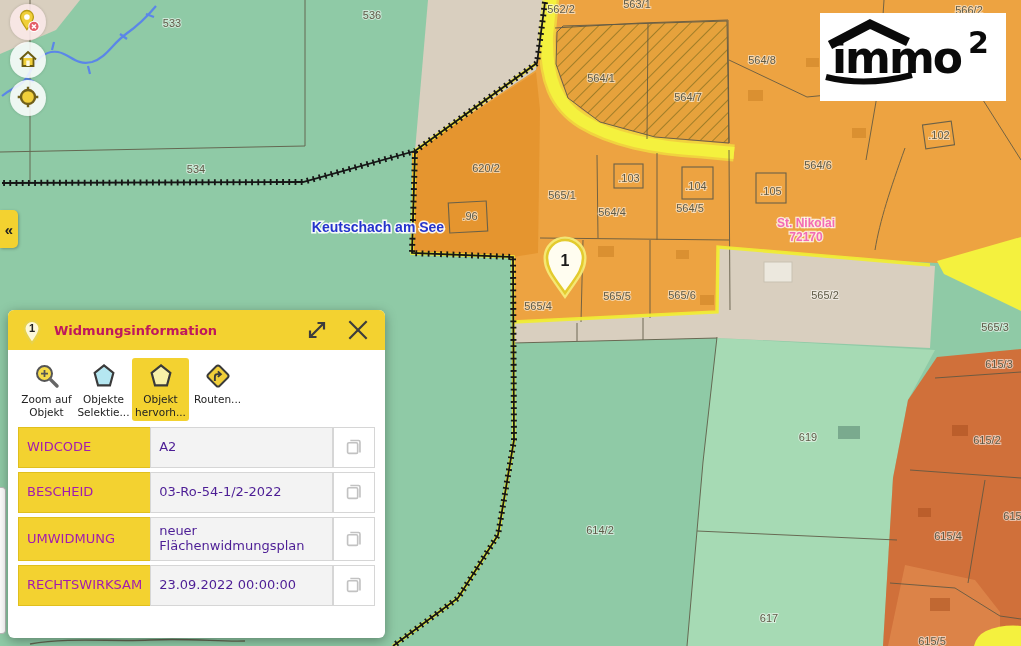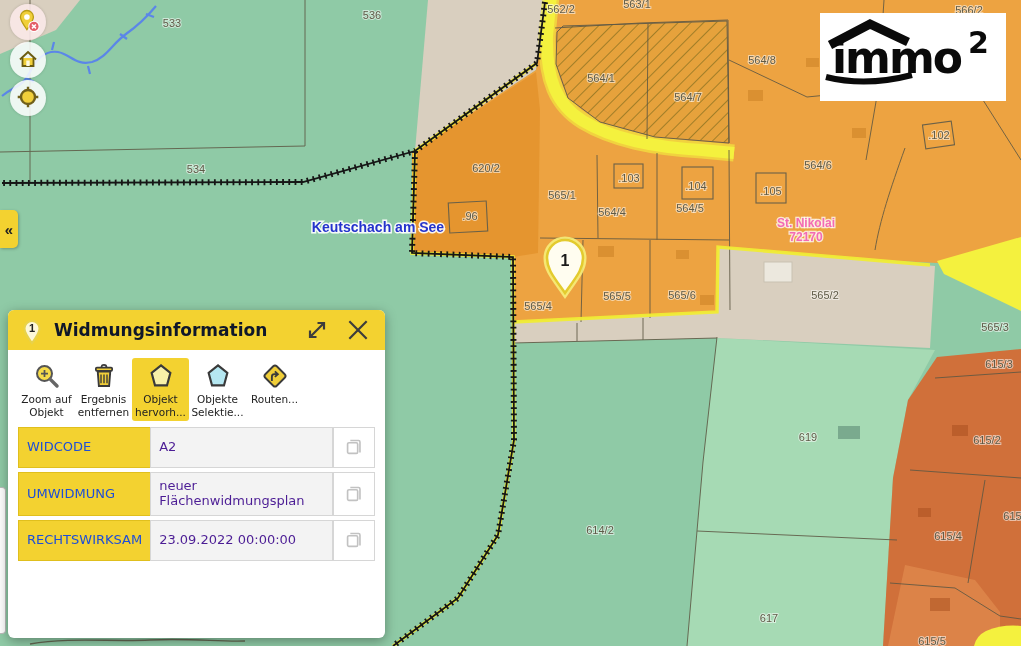--- a/index.html
+++ b/index.html
@@ -50,33 +50,33 @@
     box-shadow:1px 1px 3px rgba(0,0,0,.25);}
 
   #left-sliver{position:absolute;left:0;top:487px;width:6px;height:147px;background:#fff;
     border:1px solid #bbb;border-left:none;border-radius:0 4px 4px 0;}
 
   
   #panel{position:absolute;left:8px;top:310px;width:377px;height:328px;background:#fff;
     border-radius:6px;box-shadow:0 3px 12px rgba(0,0,0,.35);overflow:hidden;}
   #titlebar{height:40px;background:var(--panel-yellow);display:flex;align-items:center;padding:0 12px;}
   #title-pin{margin-right:10px;flex:0 0 auto;display:flex;}
-  #panel-title{font-size:17px;font-weight:bold;color:#0f172a;flex:1 1 auto;}
+  #panel-title{font-size:13px;font-weight:bold;color:#be185d;flex:1 1 auto;}
   .tb-btn{background:none;border:none;cursor:pointer;padding:2px;display:flex;align-items:center;margin-left:12px;}
 
   #toolbar{display:flex;align-items:flex-start;padding:8px 6px 2px 10px;}
   .tool{width:57px;background:none;border:none;cursor:pointer;display:flex;flex-direction:column;
     align-items:center;padding:3px 1px;border-radius:3px;font-family:inherit;}
   .tool.active{background:var(--panel-yellow);}
   .ticon{display:flex;width:30px;height:30px;}
   .tlabel{font-size:10.5px;line-height:1.2;color:#222;text-align:center;margin-top:2px;}
 
   #info-table{border-collapse:separate;border-spacing:0 4px;margin:0 10px;width:357px;}
   #info-table td{font-size:13px;line-height:1.15;padding:6px 8px;vertical-align:middle;}
-  td.k{background:var(--panel-yellow);color:#1d4ed8;width:113px;border:1px solid #e0bf1d;border-right:none;}
+  td.k{background:var(--panel-yellow);color:#a21caf;width:113px;border:1px solid #e0bf1d;border-right:none;}
   td.v{background:#f3f3f3;border:1px solid #d6d6d6;color:#4c1d95;width:210px;}
   td.c{background:#fff;border:1px solid #d6d6d6;width:34px;text-align:center;padding:2px;}
   .copy{background:none;border:none;cursor:pointer;display:inline-flex;padding:1px;}
 </style>
 </head>
 <body>
 
 <div id="stage">
 
   <svg id="map" width="1021" height="646" viewBox="0 0 1021 646">
@@ -294,60 +294,59 @@
               <circle cx="10" cy="10" r="6" fill="#f6db4a" stroke="#555" stroke-width="1.6"></circle>
           <path d="M10,7.2 v5.6 M7.2,10 h5.6" stroke="#555" stroke-width="1.4"></path>
           <path d="M14.5,14.5 L20,20" stroke="#666" stroke-width="2.8" stroke-linecap="round"></path>
             </svg>
         </span>
         <span class="tlabel">Zoom auf Objekt</span>
       </button>
       <button class="tool">
         <span class="ticon">
           <svg viewBox="0 0 24 24">
-              <path d="M7,8.5 h10 l-0.9,11.5 h-8.2 Z" fill="#f0ce39" stroke="#3a3a3a" stroke-width="1.5"></path>
-          <path d="M9.6,10.8 v7 M12,10.8 v7 M14.4,10.8 v7" stroke="#3a3a3a" stroke-width="1.1"></path>
-          <rect x="5.5" y="5.2" width="13" height="2.6" rx="0.8" fill="#f0ce39" stroke="#3a3a3a" stroke-width="1.4"></rect>
-          <path d="M10,5 a2,2 0 0 1 4,0" fill="none" stroke="#3a3a3a" stroke-width="1.4"></path>
+              <path d="M12,3.5 L19.5,9.5 L16.8,19.5 L7.2,19.5 L4.5,9.5 Z" fill="#b5e7f1" stroke="#3a3a3a" stroke-width="1.7"></path>
             </svg>
         </span>
-        <span class="tlabel">Ergebnis entfernen</span>
+        <span class="tlabel">Objekte Selektie...</span>
       </button>
       <button class="tool active">
         <span class="ticon">
           <svg viewBox="0 0 24 24">
               <path d="M12,3.5 L19.5,9.5 L16.8,19.5 L7.2,19.5 L4.5,9.5 Z" fill="#f8f0a8" stroke="#3a3a3a" stroke-width="1.7"></path>
             </svg>
         </span>
         <span class="tlabel">Objekt hervorh...</span>
-      </button>
-      <button class="tool">
-        <span class="ticon">
-          <svg viewBox="0 0 24 24">
-              <path d="M12,3.5 L19.5,9.5 L16.8,19.5 L7.2,19.5 L4.5,9.5 Z" fill="#b5e7f1" stroke="#3a3a3a" stroke-width="1.7"></path>
-            </svg>
-        </span>
-        <span class="tlabel">Objekte Selektie...</span>
       </button>
       <button class="tool">
         <span class="ticon">
           <svg viewBox="0 0 24 24">
               <rect x="5.5" y="5.5" width="13" height="13" rx="2" transform="rotate(45 12 12)" fill="#f0ce39" stroke="#3a3a3a" stroke-width="1.5"></rect>
           <path d="M9.5,16 v-3.5 q0,-2 2,-2 h2.4 m-2,-2.2 l2.4,2.2 l-2.4,2.2" fill="none" stroke="#3a3a3a" stroke-width="1.5"></path>
             </svg>
         </span>
         <span class="tlabel">Routen...</span>
       </button>
     </div>
 
     <table id="info-table">
       <tbody>
           <tr>
         <td class="k">WIDCODE</td>
         <td class="v">A2</td>
+        <td class="c"><button class="copy">
+                <svg width="22" height="22" viewBox="0 0 24 24">
+                  <path d="M8,6 h9 a1.5,1.5 0 0 1 1.5,1.5 V19" fill="none" stroke="#c2c2c2" stroke-width="1.8"></path>
+                  <rect x="5" y="8.5" width="11" height="11.5" rx="1.5" fill="#fff" stroke="#c2c2c2" stroke-width="1.8"></rect>
+                </svg>
+              </button></td>
+      </tr>
+      <tr>
+        <td class="k">BESCHEID</td>
+        <td class="v">03-Ro-54-1/2-2022</td>
         <td class="c"><button class="copy">
                 <svg width="22" height="22" viewBox="0 0 24 24">
                   <path d="M8,6 h9 a1.5,1.5 0 0 1 1.5,1.5 V19" fill="none" stroke="#c2c2c2" stroke-width="1.8"></path>
                   <rect x="5" y="8.5" width="11" height="11.5" rx="1.5" fill="#fff" stroke="#c2c2c2" stroke-width="1.8"></rect>
                 </svg>
               </button></td>
       </tr>
       <tr>
         <td class="k">UMWIDMUNG</td>
         <td class="v">neuer Flächenwidmungsplan</td>

